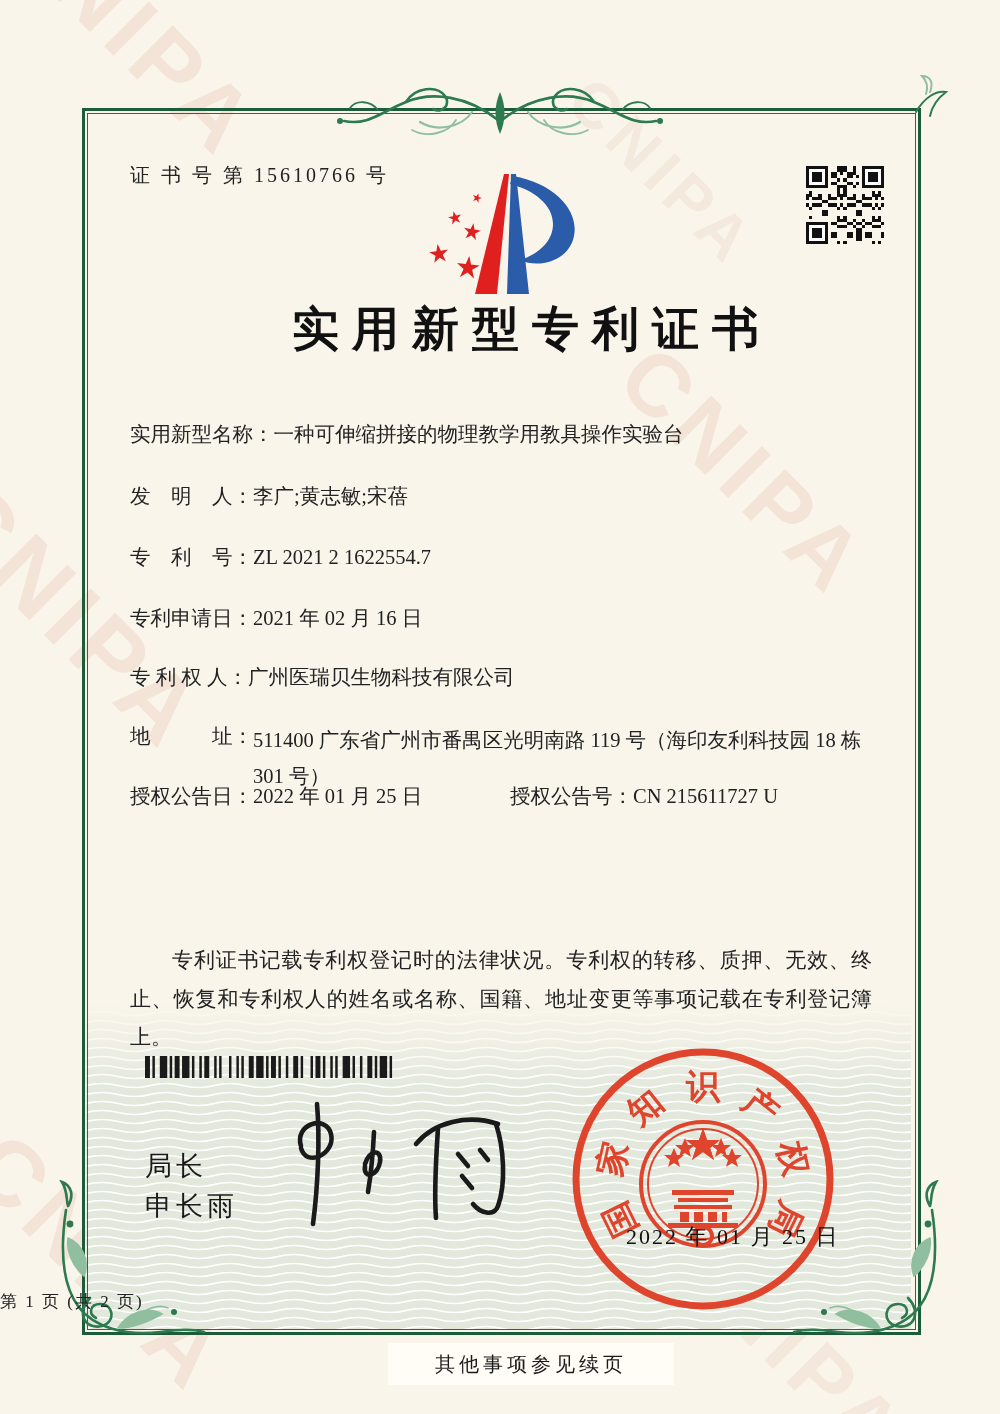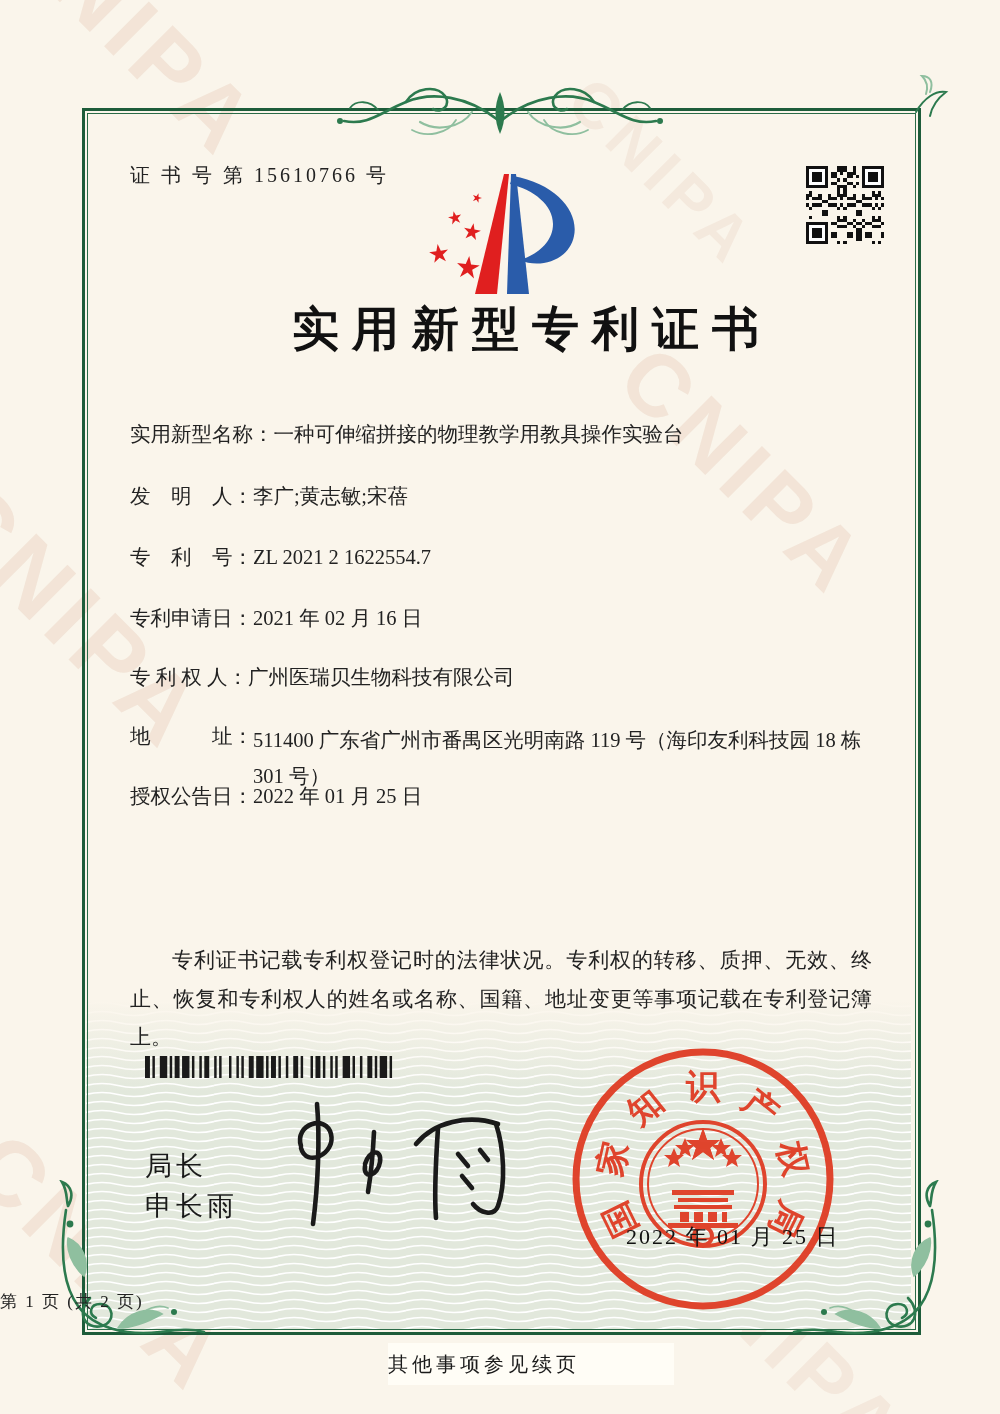--- a/index.html
+++ b/index.html
@@ -23,21 +23,21 @@
   .para{position:absolute;left:130px;width:742px;font-size:21px;line-height:38.5px;text-indent:2em;
         text-align:justify;z-index:3;}
   .barcode{position:absolute;left:145px;top:1056px;width:252px;height:22px;z-index:3;}
   .signer{position:absolute;left:145px;font-size:27px;font-family:"Liberation Sans","DejaVu Sans",sans-serif;
           color:#1a1a1a;z-index:3;letter-spacing:4px;}
   .signature{position:absolute;left:268px;top:1098px;z-index:3;}
   .seal{position:absolute;left:568px;top:1044px;z-index:3;}
   .seal-date{position:absolute;left:626px;top:1222px;font-size:22px;letter-spacing:2px;color:#111;z-index:4;}
   .page-info{position:absolute;left:0;top:1290px;width:1000px;text-align:left;font-size:17px;z-index:3;letter-spacing:2px;}
   .cont-note{position:absolute;left:388px;top:1343px;width:286px;height:42px;background:#fffdf6;z-index:3;
-             text-align:left;line-height:42px;font-size:20px;letter-spacing:4px;color:#1a1a1a;}
+             text-align:center;line-height:42px;font-size:20px;letter-spacing:4px;color:#1a1a1a;}
 </style>
 </head>
 <body>
 
 <div class="page">
 
   <div class="wm" style="left:-30px;top:-25px;font-size:92px;">CNIPA</div>
   <div class="wm" style="left:545px;top:135px;font-size:64px;color:rgba(205,150,120,0.12);">CNIPA</div>
   <div class="wm" style="left:590px;top:420px;font-size:88px;">CNIPA</div>
   <div class="wm" style="left:-95px;top:560px;font-size:96px;">CNIPA</div>
@@ -309,20 +309,23 @@
   </div>
   <div class="field" style="top:663px;">
     <span class="flabel">专 利 权 人：</span><span class="fvalue">广州医瑞贝生物科技有限公司</span>
   </div>
   <div class="field addr" style="top:722px;">
     <span class="flabel" style="vertical-align:top;">地　　　址：</span><span class="fvalue">511400 广东省广州市番禺区光明南路 119 号（海印友利科技园 18 栋 301 号）</span>
   </div>
   <div class="field" style="top:782px;">
     <span class="flabel">授权公告日：</span><span class="fvalue">2022 年 01 月 25 日</span>
   </div>
+  <div class="field" style="left:510px;top:782px;">
+    <span class="flabel">授权公告号：</span><span class="fvalue">CN 215611727 U</span>
+  </div>
 
   <div class="para" style="top:941px;">专利证书记载专利权登记时的法律状况。专利权的转移、质押、无效、终止、恢复和专利权人的姓名或名称、国籍、地址变更等事项记载在专利登记簿上。</div>
 
   <svg class="barcode" id="barcode-svg" preserveAspectRatio="none" viewBox="0 0 102 20">
       <rect x="0" y="0" width="2" height="20" fill="#1a1a1a"></rect>
       <rect x="3" y="0" width="1" height="20" fill="#1a1a1a"></rect>
       <rect x="6" y="0" width="3" height="20" fill="#1a1a1a"></rect>
       <rect x="10" y="0" width="1" height="20" fill="#1a1a1a"></rect>
       <rect x="12" y="0" width="2" height="20" fill="#1a1a1a"></rect>
       <rect x="15" y="0" width="3" height="20" fill="#1a1a1a"></rect>

